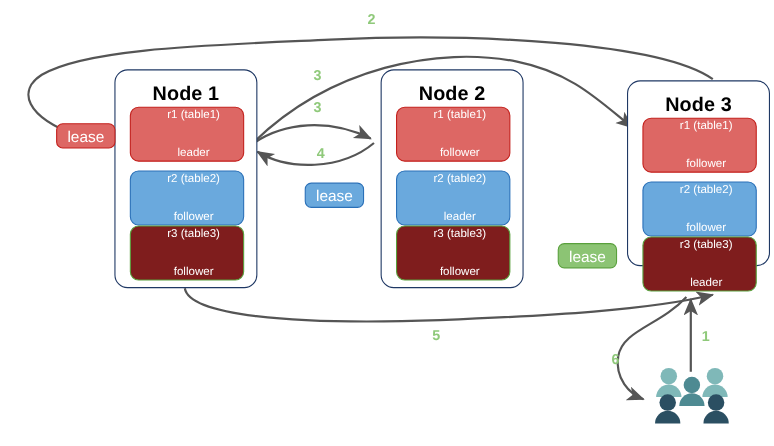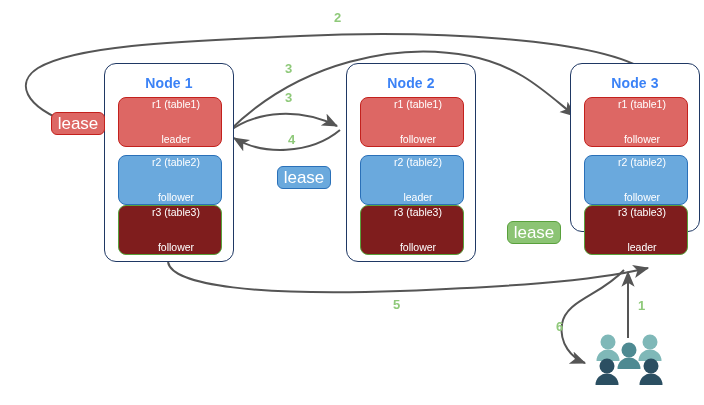--- a/index.html
+++ b/index.html
@@ -32,23 +32,23 @@
     border: 1.6px solid #1f3864;
     border-radius: 12px;
     z-index: 5;
   }
   .node-title {
     position: absolute;
     left: 0;
     right: 0;
     top: 11px;
     text-align: center;
-    font-size: 14px;
+    font-size: 18px;
     font-weight: bold;
-    color: #3b82f6;
+    color: #000000;
     letter-spacing: 0.1px;
   }
   .replica {
     position: absolute;
     box-sizing: border-box;
     width: 104px;
     height: 50px;
     left: 13px;
     border-radius: 8px;
     display: flex;
@@ -78,21 +78,21 @@
   .lease {
     position: absolute;
     box-sizing: border-box;
     width: 54px;
     height: 23px;
     border-radius: 6px;
     display: flex;
     align-items: center;
     justify-content: center;
     color: #ffffff;
-    font-size: 17px;
+    font-size: 14px;
     z-index: 7;
   }
   .lease-red {
     background: #dd6764;
     border: 1.6px solid #c3211d;
   }
   .lease-blue {
     background: #6aa9dd;
     border: 1.6px solid #2a70b8;
   }
@@ -169,21 +169,21 @@
     <div class="replica rep-blue" style="top:91px;">
       <span class="rep-line">r2 (table2)</span>
       <span class="rep-line">leader</span>
     </div>
     <div class="replica rep-green" style="top:141px;">
       <span class="rep-line">r3 (table3)</span>
       <span class="rep-line">follower</span>
     </div>
   </div>
 
-  <div class="node-box" style="left:570px; top:63px; width:130px; height:169px;">
+  <div class="node-box" style="left:570px; top:73px; width:130px; height:169px;">
     <div class="node-title">Node 3</div>
     <div class="replica rep-red" style="top:33px;">
       <span class="rep-line">r1 (table1)</span>
       <span class="rep-line">follower</span>
     </div>
     <div class="replica rep-blue" style="top:91px;">
       <span class="rep-line">r2 (table2)</span>
       <span class="rep-line">follower</span>
     </div>
     <div class="replica rep-green" style="top:141px;">

